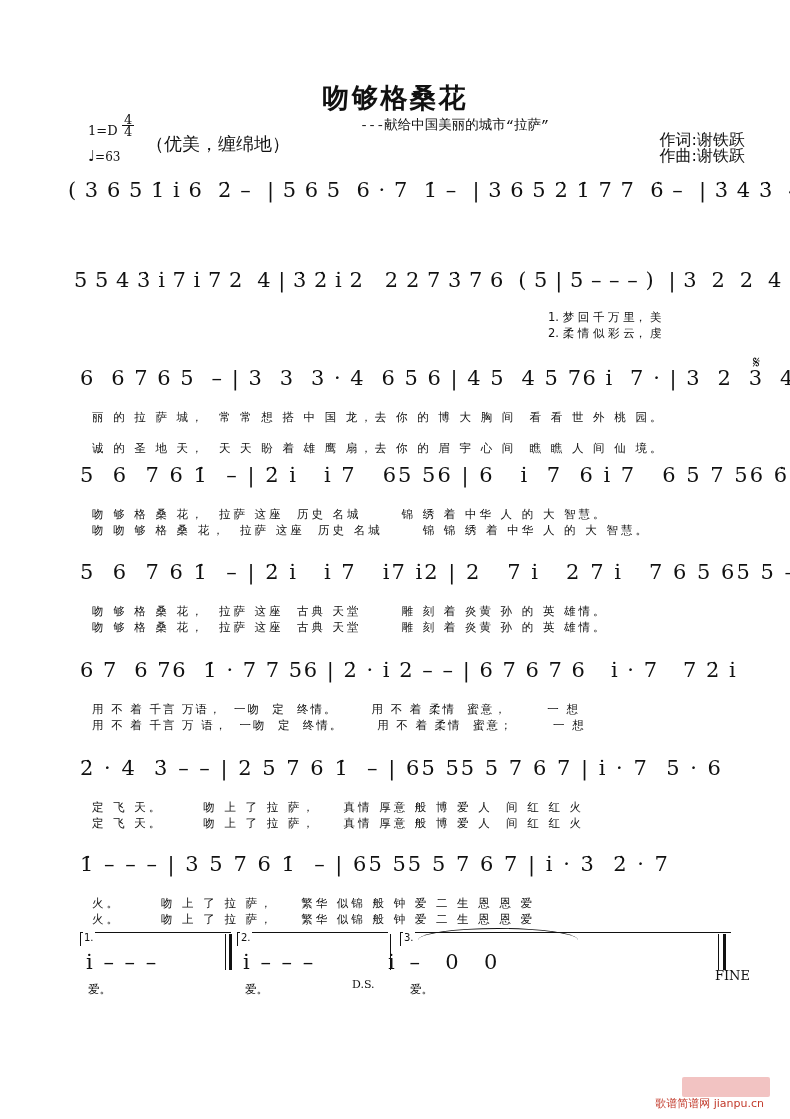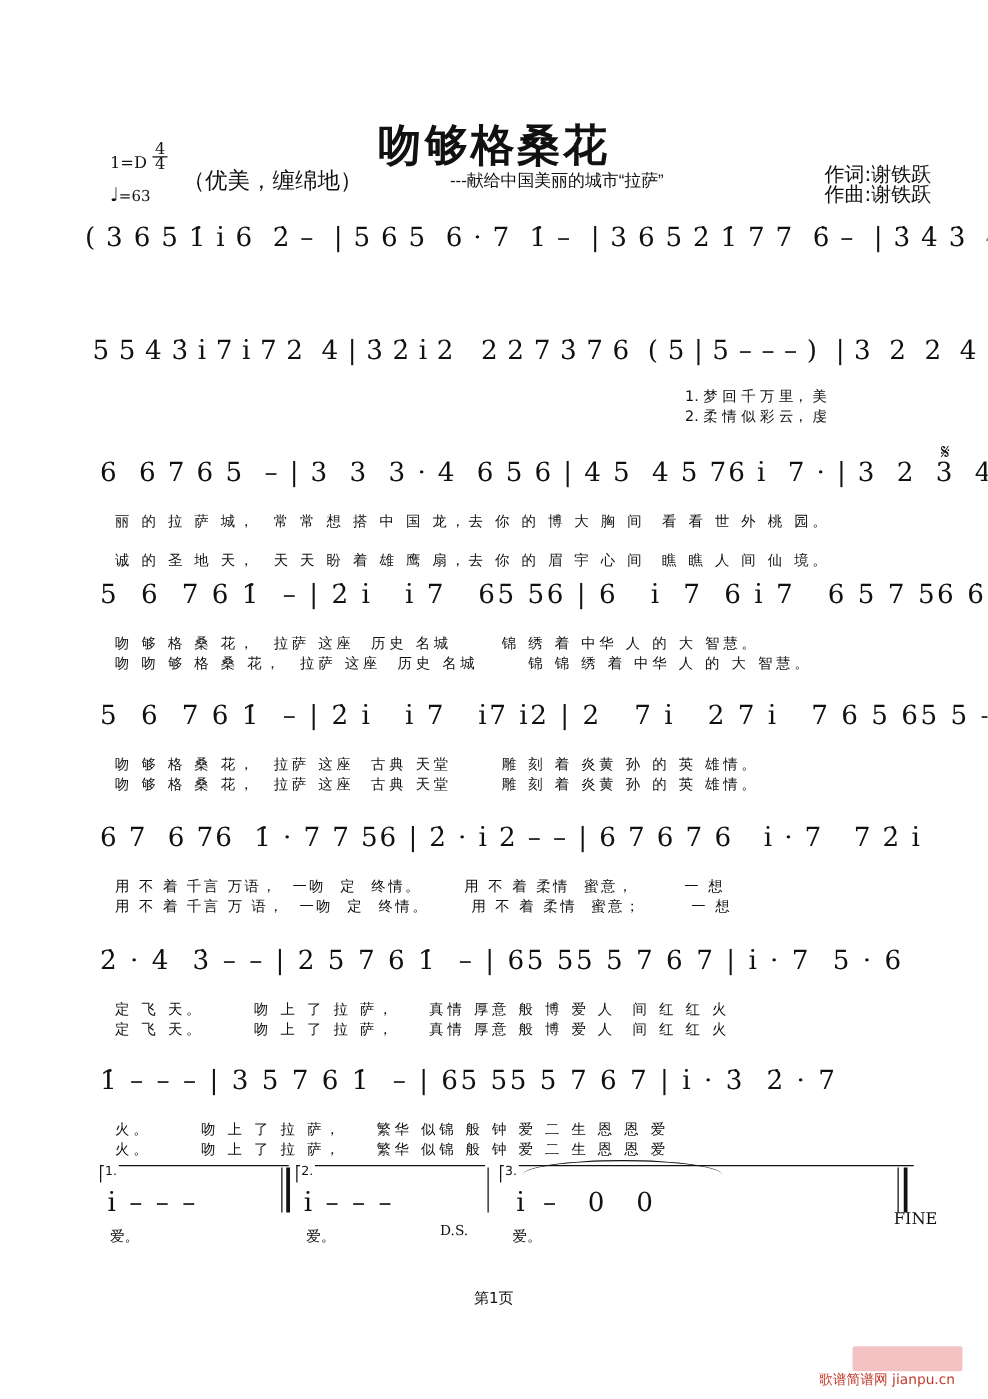--- a/index.html
+++ b/index.html
@@ -10,31 +10,29 @@
     color:#111;
     position:relative;
     overflow:hidden;
   }
   .sheet{position:relative;width:790px;height:1119px;}
 
   
   .title{
     position:absolute;left:0;right:0;top:80px;
     text-align:center;
-    font-size:35px;
+    font-size:27px;
     letter-spacing:2px;
     font-family:"DejaVu Sans", sans-serif;
     font-weight:bold;
-    margin-top:13px;
   }
   .subtitle{
     position:absolute;left:360px;top:116px;
     font-size:13.5px;
-    font-family:Liberation Sans, sans-serif;
-    margin-top:20px;
+    font-family:Liberation Mono, monospace;
   }
   .credits{
     position:absolute;right:45px;top:132px;
     font-size:16px;
     text-align:right;
     line-height:16px;
     font-family:"DejaVu Sans", sans-serif;
   }
   .keysig{
     position:absolute;left:88px;top:123px;
@@ -207,34 +205,33 @@
     </div>
     <div class="volta" style="left:237px;top:0;width:150px;">
       <span>2.</span>
     </div>
     <div class="volta" style="left:400px;top:0;width:330px;">
       <span>3.</span>
     </div>
 
     <div class="notes" style="left:86px;top:18px;letter-spacing:2px;">i̇ – – –</div>
     <div class="notes" style="left:243px;top:18px;letter-spacing:2px;">i̇ – – –</div>
-    <div class="notes" style="left:413px;top:18px;letter-spacing:4px;">i̇ –  0  0</div>
+    <div class="notes" style="left:388px;top:18px;letter-spacing:4px;">i̇ –  0  0</div>
 
     <div class="lyr" style="left:88px;top:50px;">爱。</div>
     <div class="lyr" style="left:245px;top:50px;">爱。</div>
     <div class="lyr" style="left:410px;top:50px;">爱。</div>
 
     <div class="slur" style="left:418px;top:-4px;width:160px;"></div>
 
     <div class="bar" style="left:225px;top:2px;height:36px;"></div>
     <div class="endbar thick" style="left:229px;top:2px;height:36px;"></div>
     <div class="bar" style="left:390px;top:2px;height:36px;"></div>
     <div class="bar" style="left:718px;top:2px;height:36px;"></div>
     <div class="endbar thick" style="left:723px;top:2px;height:36px;"></div>
   </div>
 
   <div class="ds">D.S.</div>
   <div class="fine">FINE</div>
 
-  <div class="footer">第1页</div>
   <div class="sitebox"></div>
   <div class="site">歌谱简谱网 jianpu.cn</div>
 </div>
 
 </body></html>

